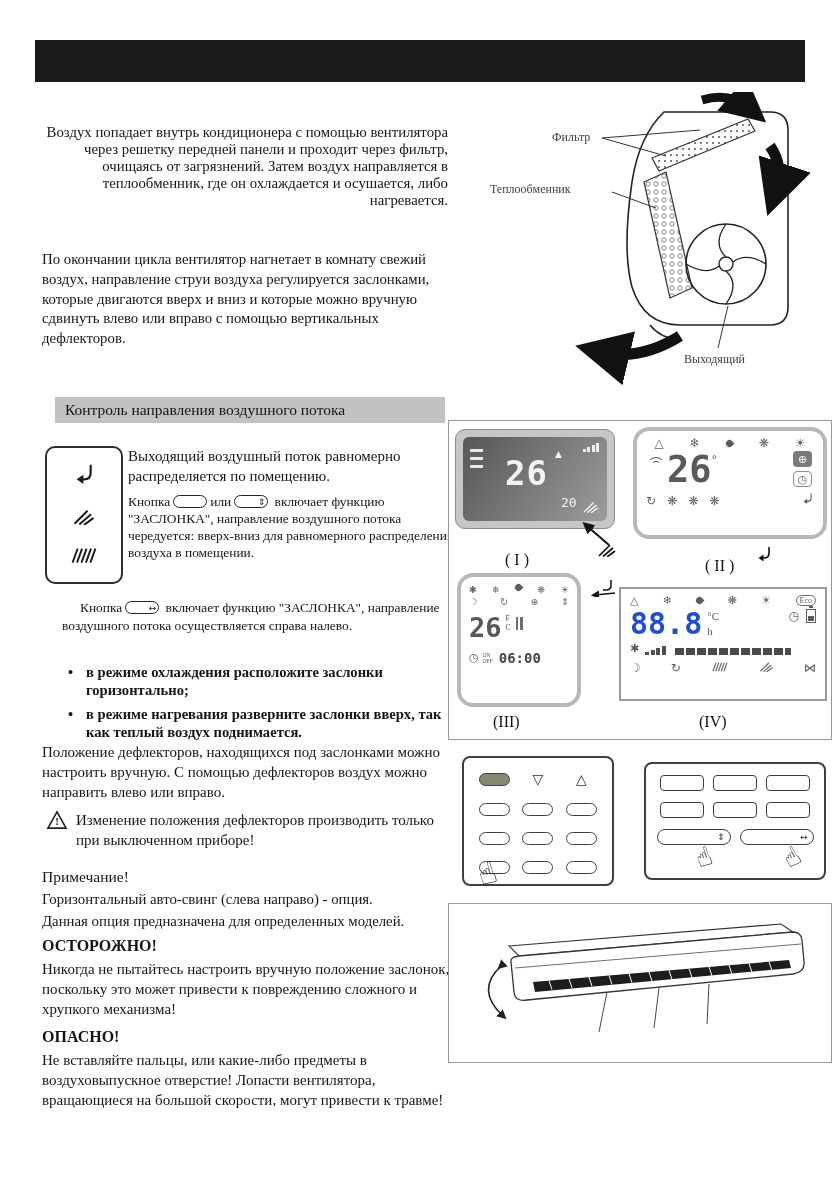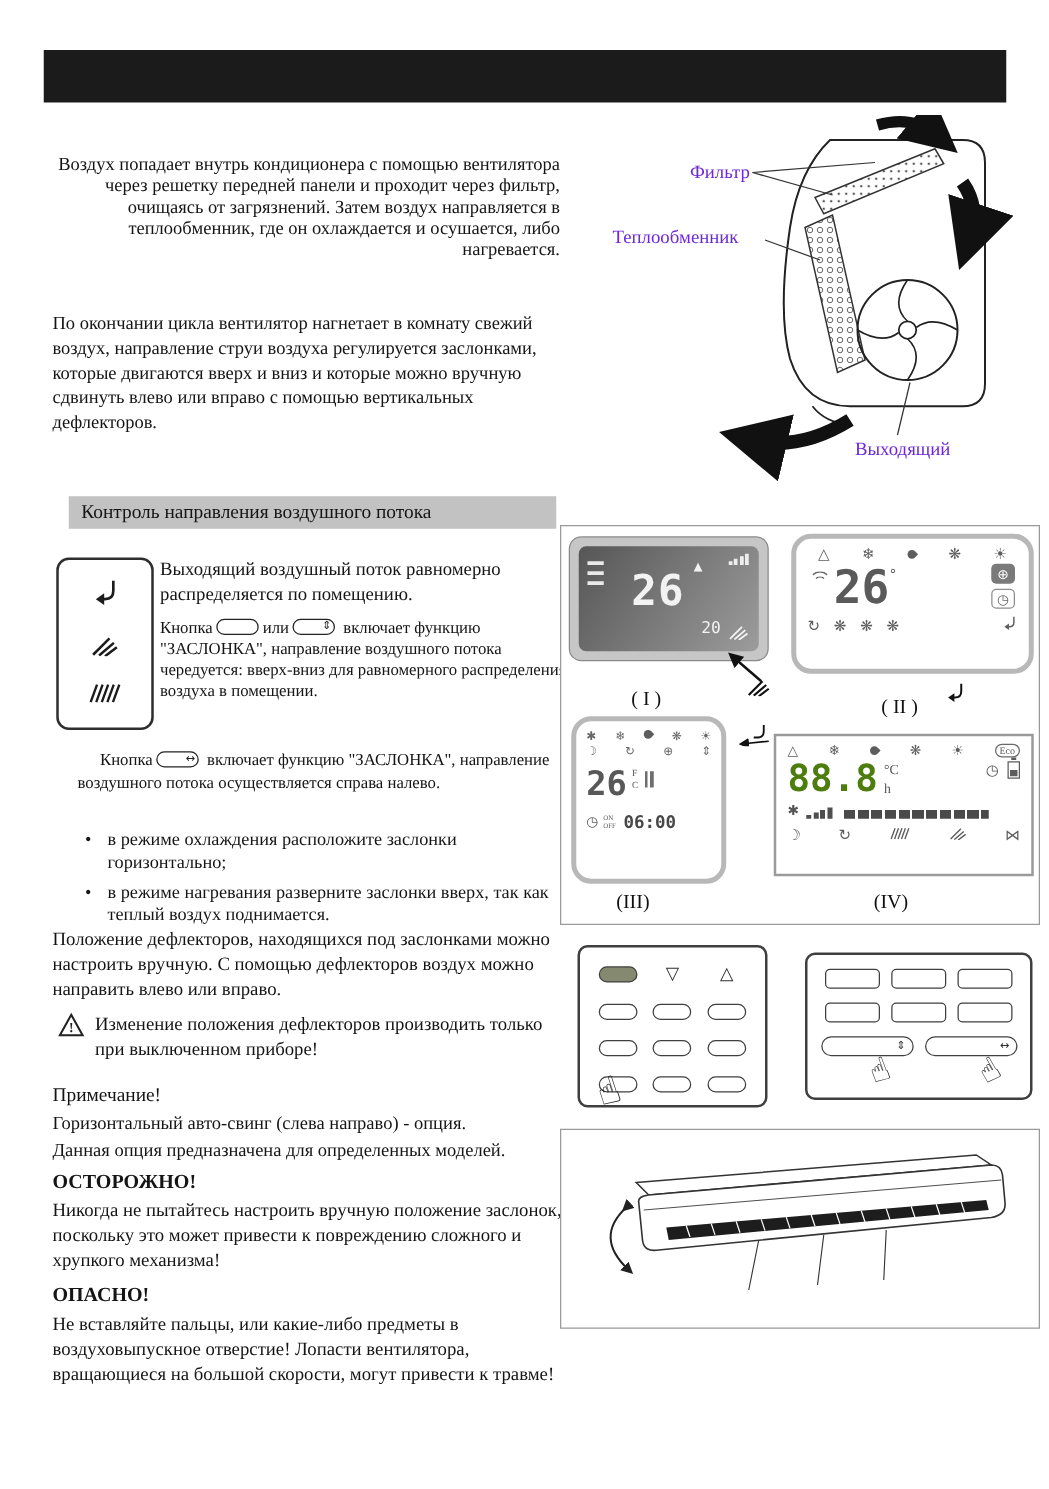--- a/index.html
+++ b/index.html
@@ -9,21 +9,21 @@
           font-family:"Liberation Serif","DejaVu Serif",serif; color:#151515; overflow:hidden; }
 
   .titlebar { position:absolute; left:35px; top:40px; width:770px; height:42px; background:#1b1b1b; }
 
   .p-intro1 { position:absolute; left:42px; top:124px; width:406px; font-size:14.8px; line-height:17px;text-align:right; }
   .p-intro2 { position:absolute; left:42px; top:250px; width:412px; font-size:14.8px; line-height:19.8px; }
 
   
   .airflow { position:absolute; left:452px; top:92px; width:362px; height:305px; }
   .airflow svg { position:absolute; left:0; top:0; }
-  .aflbl { position:absolute; font-size:15px; color:#6d28d9; }
+  .aflbl { position:absolute; font-size:12px; color:#404040; }
   .aflbl-filter { left:100px; top:38px; }
   .aflbl-hx { left:38px; top:90px; }
   .aflbl-fan { left:232px; top:260px; }
 
   .sec-header { position:absolute; left:55px; top:397px; width:390px; height:26px; background:#c2c2c2;
                 font-size:15.5px; line-height:26px; padding-left:10px; }
 
   .icon-box { position:absolute; left:45px; top:446px; width:78px; height:138px; border:2px solid #2e2e2e;
               border-radius:10px; display:flex; flex-direction:column; align-items:center;
               justify-content:space-around; padding:6px 0; color:#1c1c1c; }
@@ -32,21 +32,21 @@
   .ctl-text .cp  { font-size:15px; line-height:20px; margin-bottom:3px; }
   .ctl-text .cps { font-size:13.4px; line-height:17px; margin-top:7px; }
 
   .pill { display:inline-block; width:34px; height:13px; border:1.4px solid #222; border-radius:7px;
           vertical-align:-2px; margin:0 3px; position:relative; background:#fff; }
   .pill .pg { position:absolute; right:2px; top:50%; transform:translateY(-50%); font-size:9px;
               line-height:1; color:#222; font-family:"DejaVu Sans",sans-serif; }
 
   .btn2-para { position:absolute; left:62px; top:599px; width:392px; font-size:13.4px; line-height:17.5px; text-indent:18px; }
 
-  .bullets { position:absolute; left:64px; top:664px; width:388px; font-size:14.6px; line-height:17.5px; }
+  .bullets { position:absolute; left:64px; top:664px; width:388px; font-size:14.6px; line-height:17.5px;font-weight:bold; }
   .bullet  { padding-left:22px; position:relative; margin-bottom:7px; }
   .bullet::before { content:"\2022"; position:absolute; left:4px; }
 
   .p-deflectors { position:absolute; left:42px; top:742px; width:412px; font-size:15px; line-height:20px; }
 
   .warn-row { position:absolute; left:46px; top:810px; width:408px; display:flex; gap:8px; align-items:flex-start; }
   .warn-row p { font-size:15px; line-height:20px; width:374px; }
 
   .note-title { position:absolute; left:42px; top:868px; font-size:15.5px; }
   .note-l1 { position:absolute; left:42px; top:891px; font-size:14.8px; }
@@ -112,21 +112,21 @@
   .d3-onoff { display:flex; flex-direction:column; font-size:5.5px; line-height:1.1; color:#5a5a5a; }
   .d3-time { font-weight:bold; font-size:14px; color:#474747; margin-left:2px; }
   .d3-hookptr { position:absolute; left:138px; top:156px; color:#111; }
   .d3-label { left:44px; top:292px; }
 
   .d4 { position:absolute; left:170px; top:166px; width:208px; height:114px; border:2.5px solid #9a9a9a;
         background:#fff; padding:5px 9px; }
   .d4-top { display:flex; justify-content:space-between; align-items:center; color:#5d5d5d; font-size:11px; }
   .eco-badge { font-size:8px; border:1px solid #6a6a6a; border-radius:7px; padding:0 3px; color:#5d5d5d; }
   .d4-main { display:flex; align-items:flex-start; margin-top:2px; }
-  .d4-value { font-weight:bold; font-size:30px; line-height:1; color:#4d7c0f; }
+  .d4-value { font-weight:bold; font-size:30px; line-height:1; color:#1d4ed8; }
   .d4-unitcol { margin-left:5px; font-size:11px; color:#565656; display:flex; flex-direction:column; line-height:1.35; }
   .d4-right { margin-left:auto; display:flex; gap:7px; align-items:center; color:#5d5d5d; font-size:12px; }
   .batt { display:inline-block; width:10px; height:14px; border:1.3px solid #5d5d5d; position:relative; }
   .batt::before { content:""; position:absolute; top:-4px; left:2px; right:2px; height:2px; background:#5d5d5d; }
   .batt::after  { content:""; position:absolute; left:1px; right:1px; bottom:1px; height:5px; background:#5d5d5d; }
   .d4-fanrow { display:flex; align-items:flex-end; gap:2px; margin-top:3px; color:#555; font-size:11px; }
   .fbar { display:flex; align-items:flex-end; gap:1.5px; margin-left:4px; }
   .fbar i { width:4px; background:#4f4f4f; }
   .fbar i:nth-child(1){height:3px}.fbar i:nth-child(2){height:5px}
   .fbar i:nth-child(3){height:7px}.fbar i:nth-child(4){height:9px}

